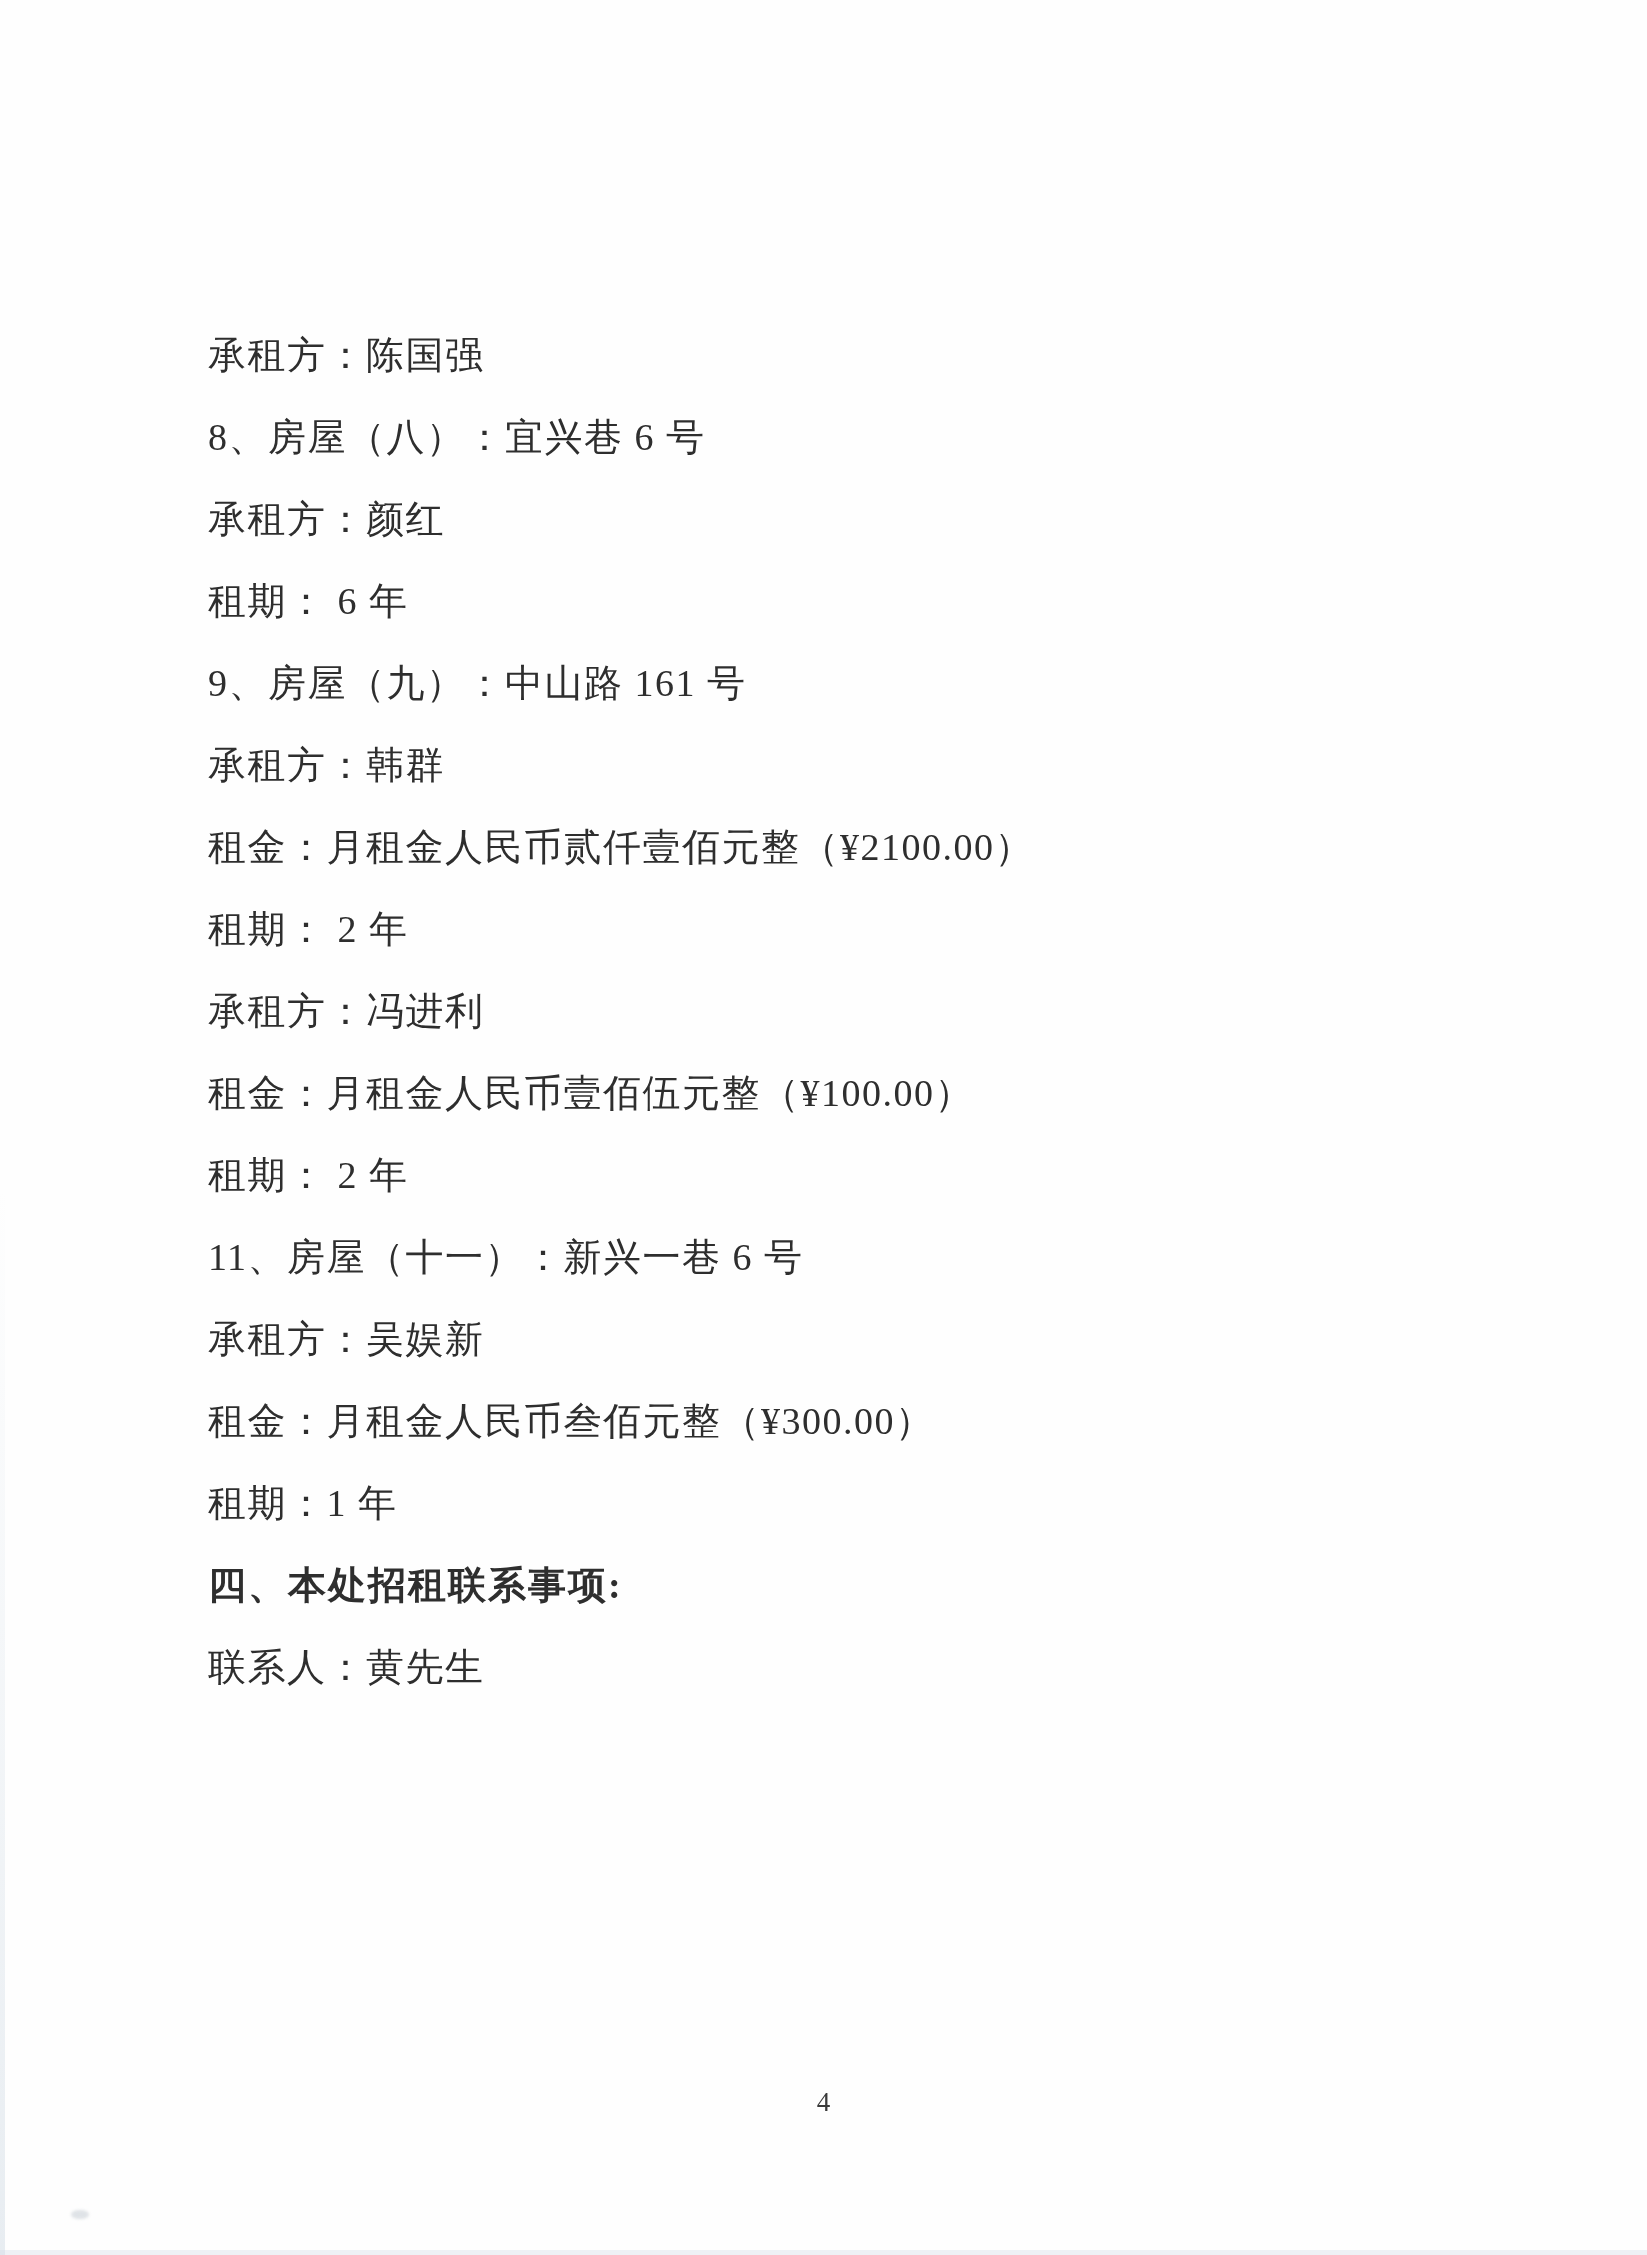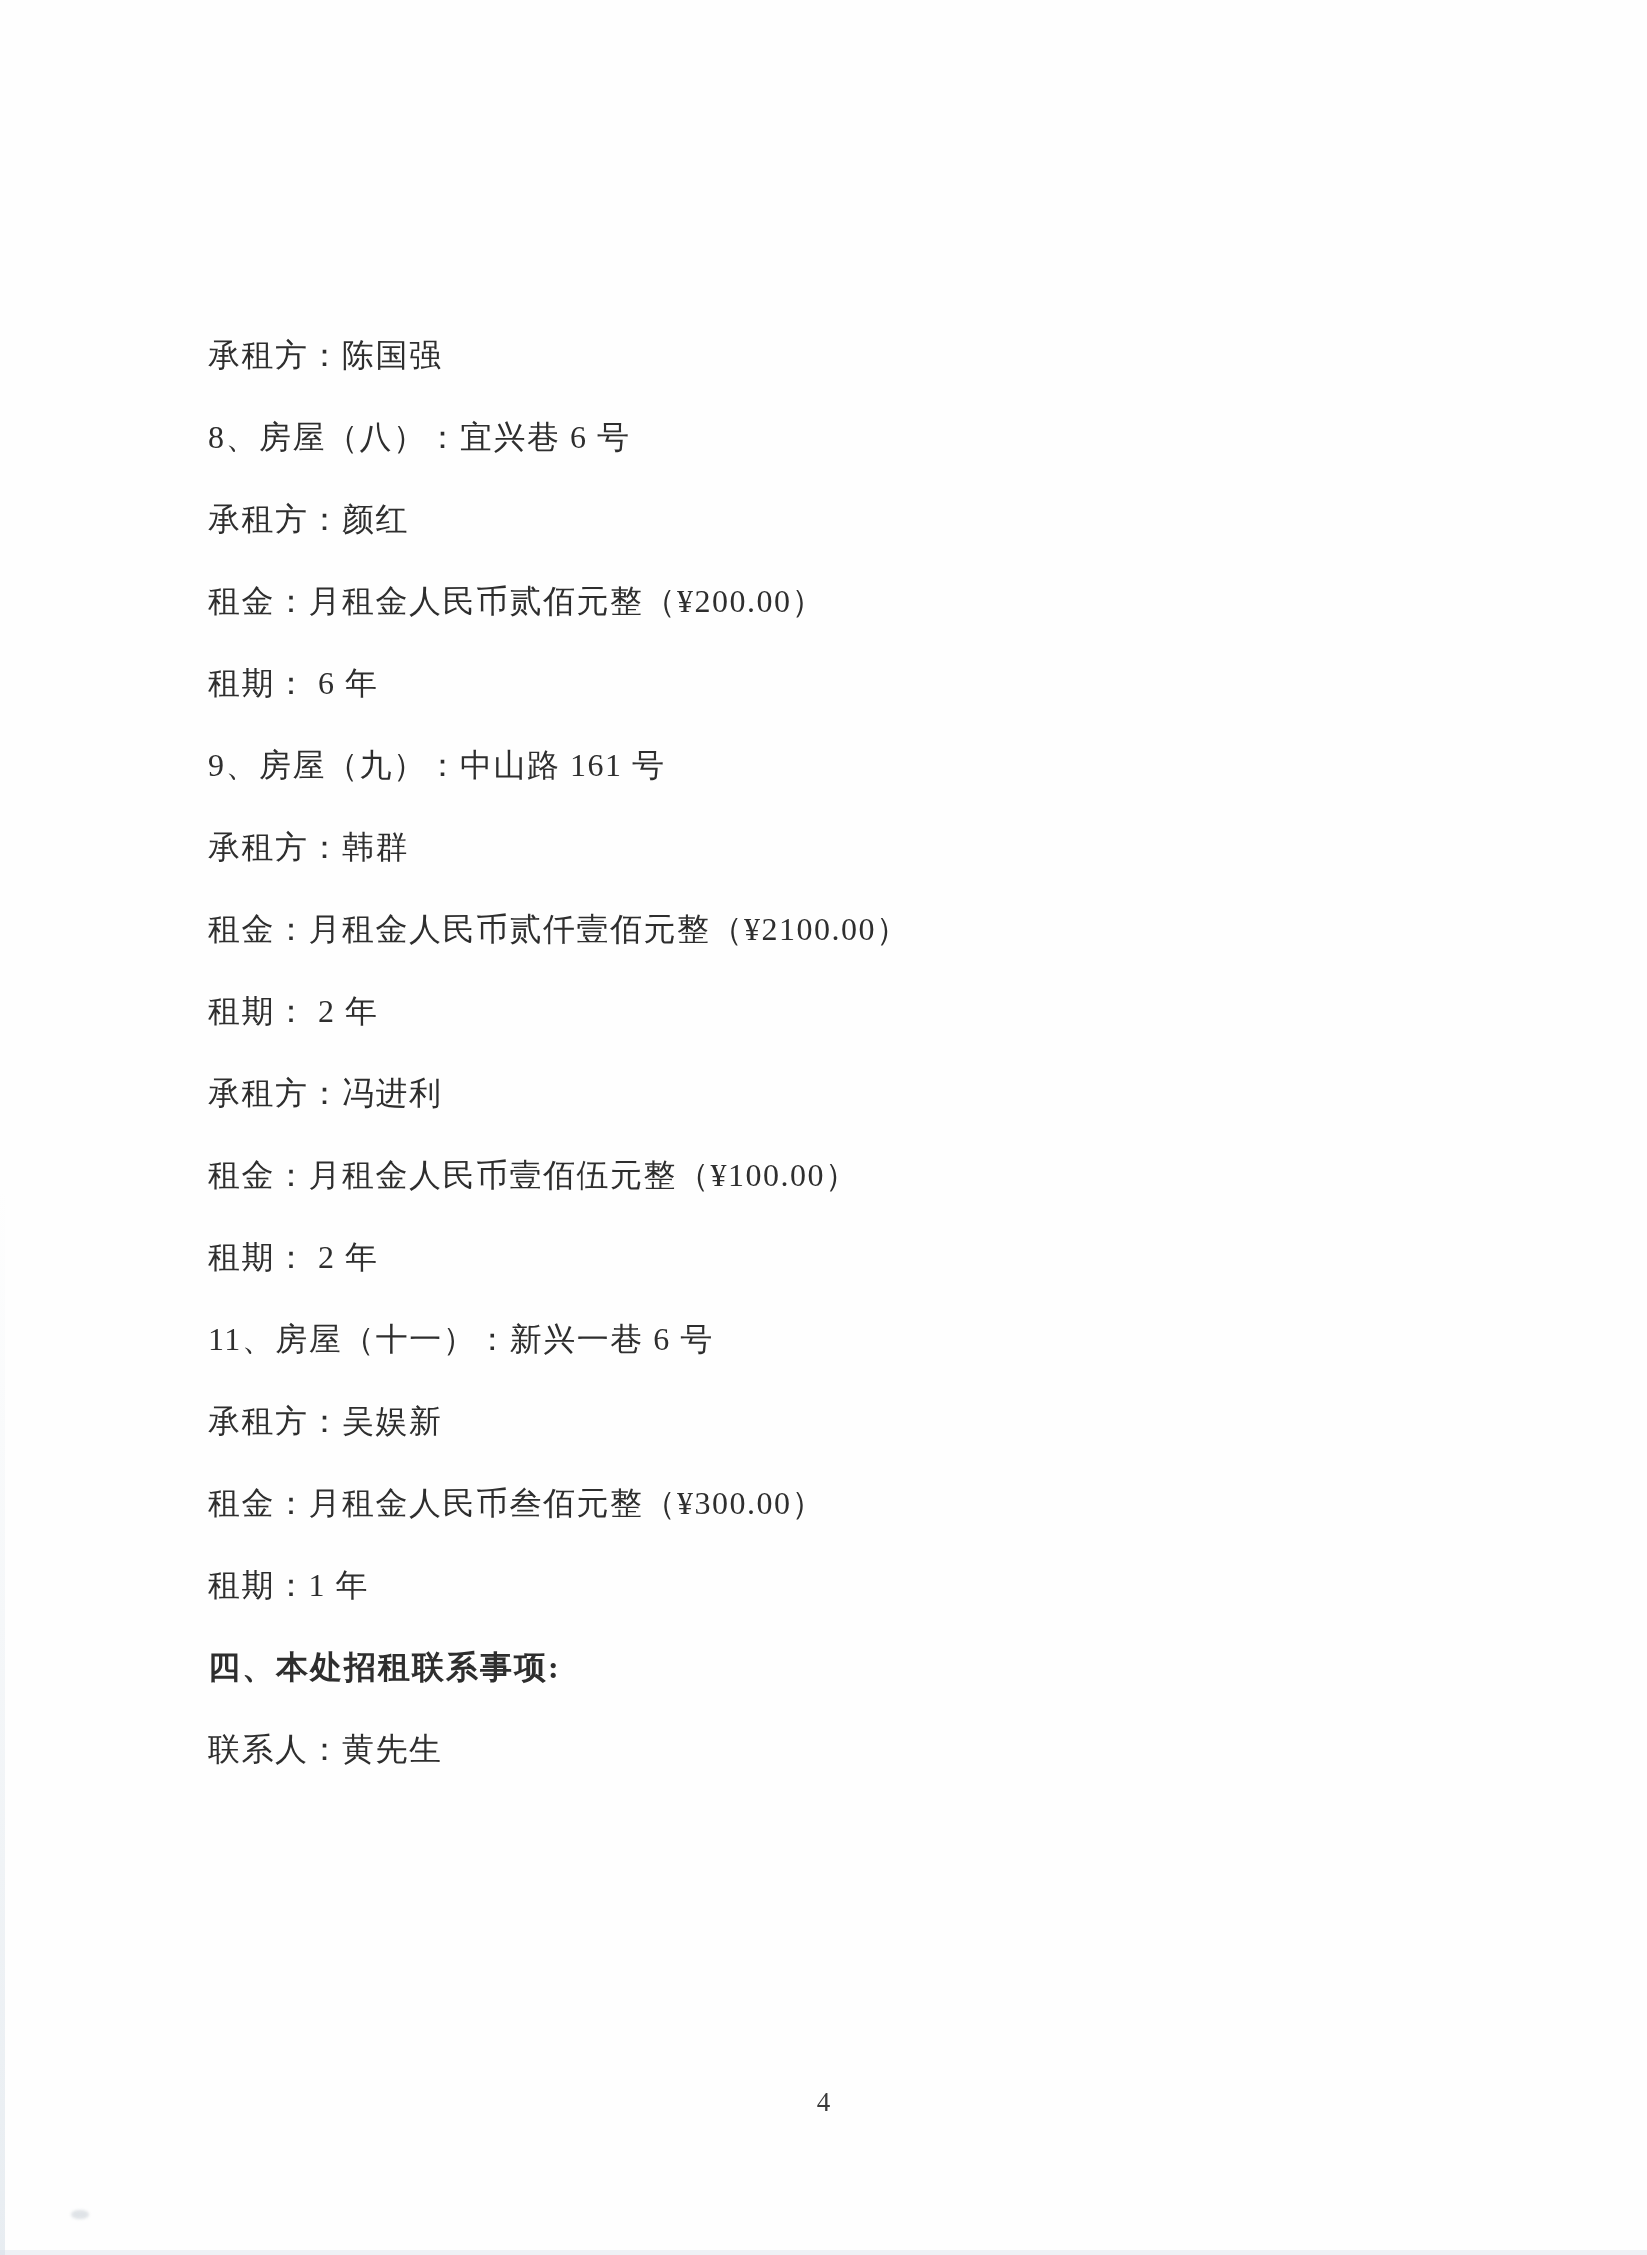--- a/index.html
+++ b/index.html
@@ -17,21 +17,21 @@
     color: #2e2e2e;
   }
   .content {
     position: absolute;
     left: 208px;
     top: 333px;
     width: 1238px;
   }
   .content p {
     margin: 0 0 38px 0;
-    font-size: 32px;
+    font-size: 38px;
     line-height: 44px;
     letter-spacing: 1.5px;
     white-space: pre;
     font-weight: 400;
   }
   .content p.section-heading {
     font-family: Liberation Serif, serif;
     font-weight: 700;
     letter-spacing: 2px;
   }
@@ -74,21 +74,20 @@
 </style>
 </head>
 <body>
 
 <div class="page">
 
   <div class="content">
     <p>承租方：陈国强</p>
     <p>8、房屋（八）：宜兴巷 6 号</p>
     <p>承租方：颜红</p>
-    <p>租金：月租金人民币贰佰元整（¥200.00）</p>
     <p>租期： 6 年</p>
     <p>9、房屋（九）：中山路 161 号</p>
     <p>承租方：韩群</p>
     <p>租金：月租金人民币贰仟壹佰元整（¥2100.00）</p>
     <p>租期： 2 年</p>
     <p>承租方：冯进利</p>
     <p>租金：月租金人民币壹佰伍元整（¥100.00）</p>
     <p>租期： 2 年</p>
     <p>11、房屋（十一）：新兴一巷 6 号</p>
     <p>承租方：吴娱新</p>

